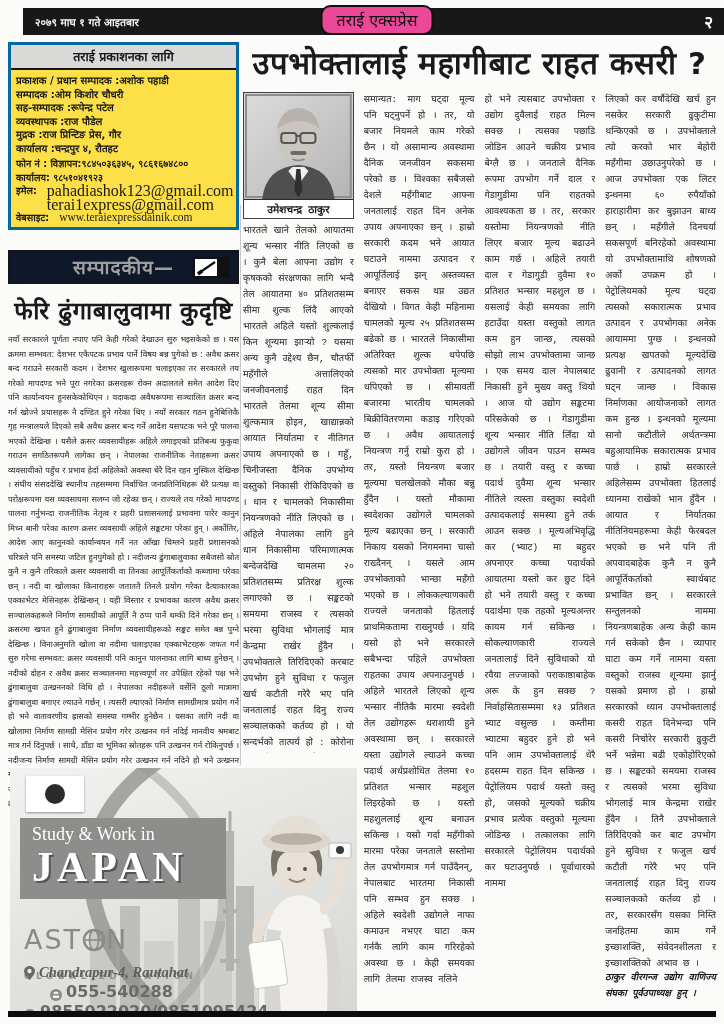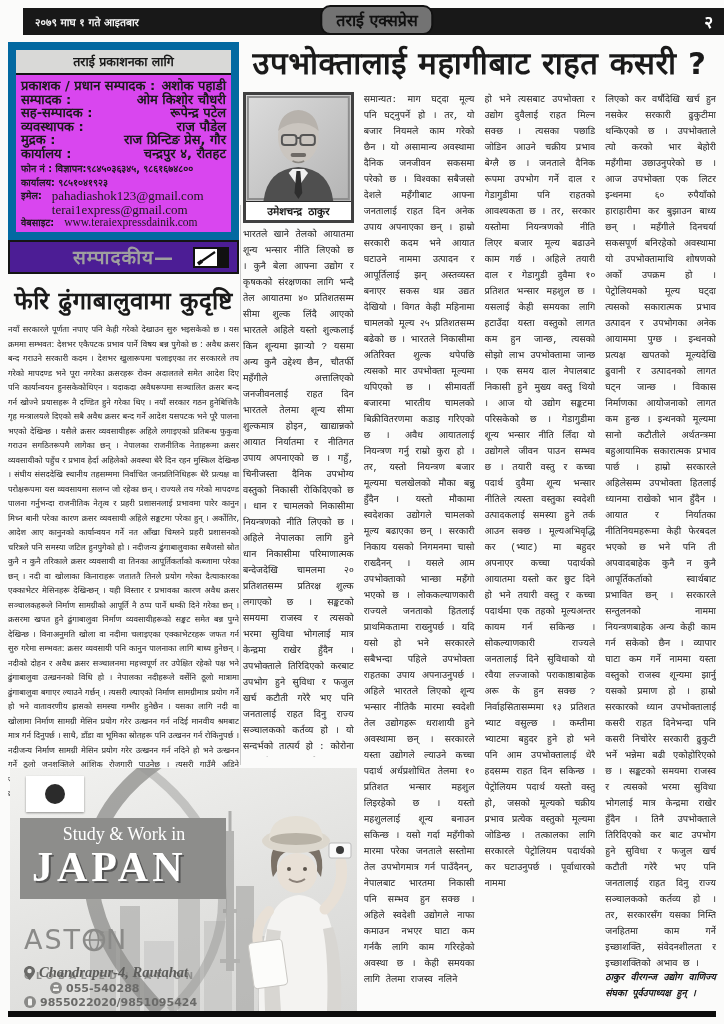--- a/index.html
+++ b/index.html
@@ -3,75 +3,75 @@
 <meta charset="utf-8">
 <style>
   * { margin:0; padding:0; box-sizing:border-box; }
   html,body { width:724px; background:#f5f5f3; }
   body { font-family:"DejaVu Sans", sans-serif; color:#1a1a1a; }
   #page { position:relative; width:724px; height:1024px; background:#fbfbfa; overflow:hidden; }
 
   
   .header-bar { position:absolute; left:23px; top:8px; width:708px; height:27px; background:#181818; display:flex; align-items:center; }
   .header-date { color:#f2f2f2; font-size:10.5px; font-weight:bold; padding-left:12px; }
-  .masthead-box { position:absolute; left:50%; top:-3px; transform:translateX(-50%); background:#737373; border:2.5px solid #111; border-radius:10px; padding:2px 14px; font-size:16px; font-weight:bold; color:#111; white-space:nowrap;text-align:right; }
+  .masthead-box { position:absolute; left:50%; top:-3px; transform:translateX(-50%); background:#ec4899; border:2.5px solid #111; border-radius:10px; padding:2px 14px; font-size:16px; font-weight:normal; color:#111; white-space:nowrap;text-align:right; }
   .header-pagenum { position:absolute; right:18px; color:#ffffff; font-size:17px; font-weight:bold; }
 
   
   .left-col { position:absolute; left:8px; top:42px; width:231px; }
-  .pub-box { border:8px solid #0369a1; background:#d946ef; }
+  .pub-box { border:3px solid #0369a1; background:#fde047; }
   .pub-title { background:#d9d9d7; border-bottom:2px solid #151515; text-align:center; font-weight:bold; font-size:12.5px; padding:3px 0; }
   .pub-rows { padding:4px 5px 2px 5px; }
-  .pub-row { display:flex; justify-content:space-between; font-size:13px; font-weight:bold; line-height:13.5px; }
+  .pub-row { display:flex; font-size:10px; font-weight:bold; line-height:13.5px; }
   .pub-line { font-size:9.6px; font-weight:bold; line-height:13.5px; padding:0 5px; }
   .pub-email-block { display:flex; padding:0 5px; font-size:9.6px; font-weight:bold; }
-  .pub-emails { font-family:"Liberation Serif", serif; font-weight:normal; font-size:13px; padding-left:10px; line-height:13.5px; }
+  .pub-emails { font-family:"Liberation Serif", serif; font-weight:normal; font-size:16px; padding-left:10px; line-height:13.5px; }
   .pub-web { display:flex; padding:0 5px 3px 5px; font-size:9.6px; font-weight:bold; }
   .pub-web span.url { font-family:"Liberation Serif", serif; font-weight:normal; font-size:11.5px; padding-left:10px; }
 
-  .editorial-header { margin-top:0; border:2.5px solid #151515; height:34px; position:relative; display:flex; align-items:center; justify-content:center; background:#4c1d95; }
+  .editorial-header { margin-top:20px; border:2.5px solid #151515; height:34px; position:relative; display:flex; align-items:center; justify-content:center; background:#0f172a; }
   .editorial-label { color:#9f9f9f; font-size:19px; font-weight:bold; letter-spacing:1px; }
   .pen-icon { position:absolute; right:8px; top:5px; width:36px; height:21px; border:2px solid #111; background:linear-gradient(to right,#ffffff 68%,#111 68%); }
   .pen-icon svg { position:absolute; left:0; top:0; }
 
   .editorial-title { text-align:center; font-size:24px; font-weight:bold; margin:9px 0 6px 0; letter-spacing:0.5px; }
   .editorial-body { font-size:8.1px; line-height:14.5px; text-align:justify; height:482px; overflow:hidden; color:#222; word-break:break-word; }
 
   
   .main-area { position:absolute; left:243px; top:42px; width:473px; }
   .headline { font-size:31px; font-weight:bold; text-align:center; line-height:42px; height:46px; letter-spacing:0.5px; }
   .col-wrap { display:flex; gap:10px; margin-top:4px; }
   .article-col { flex:1; min-width:0;font-family:Liberation Mono, monospace; }
   .col-text { font-size:9.3px; line-height:16px; text-align:justify; overflow:hidden; color:#1d1d1d; word-break:break-word; }
   .col1-text { height:530px; }
   .colfull-text { height:912px; }
   .col4-text { height:878px; }
   .credit-line { font-size:9.3px; line-height:16px; font-weight:bold; font-style:italic; text-align:justify; }
 
-  .photo-box { border:3px solid #404040; margin-bottom:4px; background:#fff; }
+  .photo-box { border:1px solid #404040; margin-bottom:4px; background:#fff; }
   .photo-art { display:block; width:100%; height:106px; }
   .photo-caption { border-top:1px solid #2a2a2a; text-align:center; font-weight:bold; font-size:10.5px; padding:2px 0; }
 
   .v-divider { position:absolute; left:240px; top:205px; width:1px; height:560px; background:#c9c9c9; }
 
   
   .ad-box { position:absolute; left:10px; top:768px; width:347px; height:243px; background:linear-gradient(160deg,#f2f2f0 0%,#e2e2e0 55%,#d7d7d5 100%); overflow:hidden; }
   .ad-swoosh { position:absolute; left:0; top:0; width:100%; height:100%; }
   .ad-skyline { position:absolute; left:70px; bottom:0; width:277px; height:200px; opacity:0.8; }
   .japan-flag { position:absolute; left:16px; top:8px; width:58px; height:36px; background:#ffffff; box-shadow:0 1px 2px rgba(0,0,0,0.4); display:flex; align-items:center; justify-content:center; }
   .japan-flag .sun { width:20px; height:20px; border-radius:50%; background:#2b2b2b; }
   .ad-band { position:absolute; left:10px; top:50px; width:206px; background:#8d8d8b; padding:6px 10px 10px 12px; }
-  .ad-tagline { color:#ffffff; font-family:"Liberation Serif", serif; font-size:18px;text-align:center; }
+  .ad-tagline { color:#ffffff; font-family:"Liberation Serif", serif; font-size:18px; }
   .ad-title { color:#ffffff; font-family:"Liberation Serif", serif; font-weight:bold; font-size:42px; letter-spacing:4px; line-height:44px; text-shadow:2px 2px 0 #555; }
   .aston-block { position:absolute; left:14px; top:156px; }
   .aston-name { color:#8a8a88; font-size:27px; font-weight:normal; letter-spacing:2px; display:flex; align-items:center; }
   .aston-sub { color:#8f8f8d; font-size:9px; font-weight:bold; letter-spacing:4.5px; margin-top:16px; }
   .ad-contact { position:absolute; left:14px; top:196px; color:#5d5d5b; }
   .ad-address { font-family:"Liberation Serif", serif; font-style:italic; font-size:14.5px; font-weight:bold; display:flex; align-items:center; gap:4px; }
-  .ad-phone { font-size:11px; font-weight:bold; display:flex; align-items:flex-start; gap:4px; margin-top:1px; color:#6a6a68; }
+  .ad-phone { font-size:16px; font-weight:bold; display:flex; align-items:flex-end; gap:4px; margin-top:1px; color:#6a6a68; }
   .ad-phone.centered { padding-left:26px; }
   .girl-art { position:absolute; right:-4px; bottom:0; width:132px; height:212px; }
 
   .bottom-rule { position:absolute; left:8px; top:1011px; width:708px; height:6px; background:#0d0d0d; }
 </style>
 </head>
 <body>
 
 <div id="page">
 

